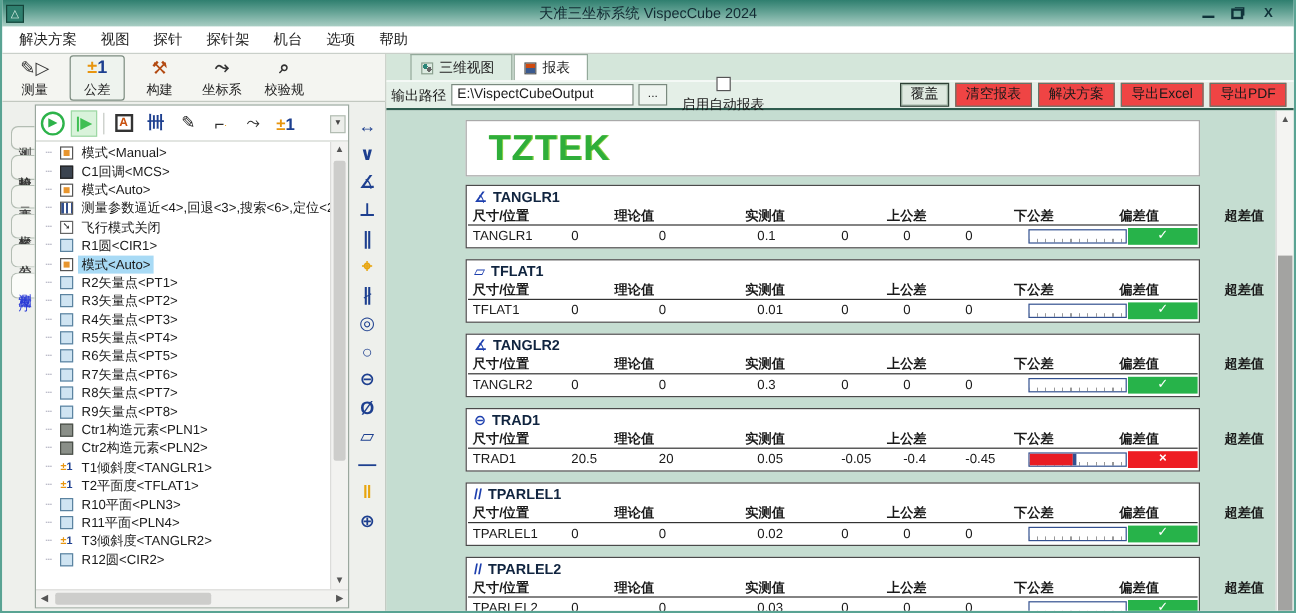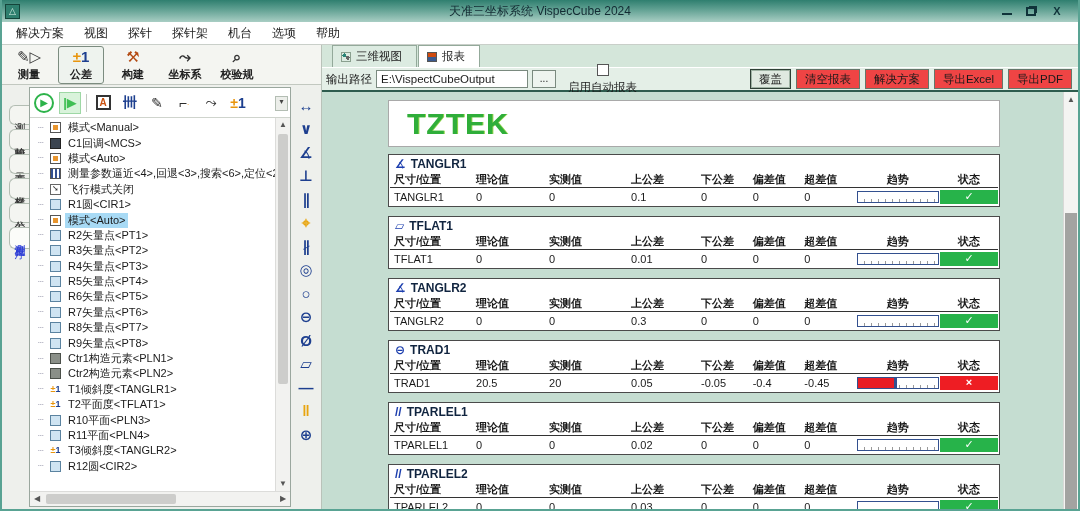--- a/index.html
+++ b/index.html
@@ -26,21 +26,21 @@
 
   
   .left-panel { width:320px; flex:none; display:flex; flex-direction:column; background:#eef0ec; border-right:1px solid #b9c2b9; }
   .lp-header { height:21px; background:#e9ece7; border-bottom:1px solid #c2c8c0; display:flex; align-items:flex-end; padding-left:3px; flex:none; }
   .lp-tab { display:flex; align-items:center; gap:4px; background:#f7f8f4; border:1px solid #a9b2a9; border-bottom:none; padding:2px 12px 2px 6px; font-size:11.5px; }
   .lp-tab-ico { width:9px; height:11px; background:#d98a2b; border:1px solid #6b4a17; }
   .lp-toolbar { height:40px; background:#f4f5f1; border-bottom:1px solid #c2c8c0; display:flex; align-items:center; gap:6px; padding:1px 4px; flex:none; }
   .big-btn { width:46px; height:38px; display:flex; flex-direction:column; align-items:center; justify-content:center; gap:1px; border:1px solid transparent; border-radius:3px; }
   .big-btn.selected { border-color:#7c8c80; background:#eef3ee; }
   .big-btn .bico { height:18px; display:flex; align-items:center; justify-content:center; font-size:15px; font-weight:bold; color:#333; }
-  .big-btn .blab { font-size:11px; color:#222;font-weight:bold; }
+  .big-btn .blab { font-size:11px; color:#222; }
   .pm1 { font-size:13px; font-weight:bold; }
   .pm1 .pm { color:#e8950e; } .pm1 .one { color:#1d3f8f; }
   .ico-teal { color:#2a8577; }
 
   .lp-body { flex:1; display:flex; min-height:0; padding-top:2px; }
   .side-tabs { width:27px; flex:none; display:flex; flex-direction:column; align-items:flex-end; padding-top:18px; gap:4px; }
   .side-tab { writing-mode:vertical-rl; text-orientation:upright; background:#f4f5f1; border:1px solid #b3bdb3; border-right:none; border-radius:6px 0 0 6px; padding:8px 2px; font-size:11px; color:#333; letter-spacing:1px; }
   .side-tab.active { color:#2a3bd6; background:#fbfcf9; }
 
   .tree-wrap { flex:1; display:flex; flex-direction:column; min-width:0; border:1px solid #9aa79e; background:#fff; margin-bottom:2px; }
@@ -75,21 +75,21 @@
   .hscroll { height:15px; flex:none; background:#f2f2f0; border-top:1px solid #dcdcda; position:relative; }
   .hs-arrow { position:absolute; top:0; width:14px; height:14px; font-size:8px; color:#555; text-align:center; line-height:14px; }
   .hs-thumb { position:absolute; top:2px; height:10px; background:#cdcdcb; border-radius:2px; }
 
   .gdt-strip { width:30px; flex:none; display:flex; flex-direction:column; align-items:center; padding-top:8px; gap:3.5px; }
   .gdt-ico { width:22px; height:20px; display:flex; align-items:center; justify-content:center; font-size:15px; color:#1d3f8f; font-weight:bold; line-height:1; }
   .gdt-yellow { color:#e8a50e; }
 
   
   .right-panel { flex:1; display:flex; flex-direction:column; min-width:0; }
-  .rp-tabs { height:22px; background:#d4e6da; display:flex; align-items:flex-end; padding-left:10px; gap:1px; flex:none; }
+  .rp-tabs { height:22px; background:#d4e6da; display:flex; align-items:flex-end; padding-left:20px; gap:1px; flex:none; }
   .rp-tab { display:flex; align-items:center; gap:5px; padding:3px 14px 3px 8px; font-size:11.5px; border:1px solid #93a99a; border-bottom:none; background:#dcebe1; color:#222; }
   .rp-tab.active { background:#fff; }
   .rp-tab-ico { width:10px; height:10px; flex:none; }
   .ico-3d { background:radial-gradient(circle at 30% 30%, #2a8577 0 2px, transparent 2px), radial-gradient(circle at 70% 60%, #666 0 2px, transparent 2px), #dcebe1; border:1px solid #8aa08f; }
   .ico-rep { background:linear-gradient(#d04a0e 0 50%, #3b5a8f 50% 100%); border:1px solid #555; }
   .rp-controls { height:25px; background:#e4efe7; border-top:1px solid #fff; border-bottom:2px solid #2e5c4e; display:flex; align-items:center; padding:0 4px; gap:4px; flex:none; }
   .rc-label { font-size:11.5px; flex:none; }
   .rc-input { width:152px; height:18px; background:#fff; border:1px solid #7a8a7f; font-size:11.5px; padding:1px 4px; line-height:15px; overflow:hidden; white-space:nowrap; }
   .rc-browse { width:24px; height:18px; background:#eef4ef; border:1px solid #7a8a7f; text-align:center; font-size:10px; line-height:15px; }
   .rc-check { display:flex; align-items:center; gap:4px; margin-left:8px; font-size:11.5px;flex-direction:column; }
@@ -100,21 +100,21 @@
 
   .report-viewport { flex:1; background:#c5ddd1; position:relative; overflow:hidden; min-height:0; }
   .report-pages { position:absolute; left:66px; top:8px; width:612px; }
   .logo-box { height:47px; background:#fff; border:1px solid #a9a9a9; display:flex; align-items:center; padding-left:18px; margin-bottom:7px; }
   .logo-text { font-size:30px; font-weight:bold; color:#2fae3a; letter-spacing:1px; text-shadow:1px 0 0 #8fd44a; }
 
   .rtable { background:#fff; border:1px solid #4a4a4a; margin-bottom:9px; padding:0 1px 1px 1px; }
   .rtitle { height:17px; display:flex; align-items:center; gap:5px; padding-left:5px; font-size:12px; font-weight:bold; color:#10243f; }
   .rtitle .ticon { color:#1d3fae; font-weight:bold; font-size:12px; font-style:normal; }
   .tcols { display:grid; grid-template-columns:13.5% 12% 13.5% 11.5% 8.5% 8.5% 9% 14% 9.5%; align-items:center; }
-  .thead { height:16px; font-weight:bold; font-size:11px; border-bottom:1.5px solid #333; }
+  .thead { height:16px; font-weight:bold; font-size:11px; border-bottom:1.5px solid #333;gap:36px; }
   .thead > div { padding-left:4px; }
   .thead > div:nth-child(8), .thead > div:nth-child(9) { text-align:center; padding-left:0; }
   .trow { height:17px; font-size:11px; }
   .trow > div { padding-left:4px; }
   .tcell-center { display:flex; justify-content:center; padding-left:0 !important; }
   .trendbox { width:82px; height:12px; border:1px solid #33508f; background:
       repeating-linear-gradient(90deg, transparent 0 6px, #999 6px 7px) bottom left / 100% 3px no-repeat, #fff;
       position:relative; overflow:hidden; }
   .tfill { position:absolute; left:0; top:0; bottom:0; background:#e81c24; }
   .tmark { position:absolute; top:0; bottom:0; width:3px; background:#33508f; }

